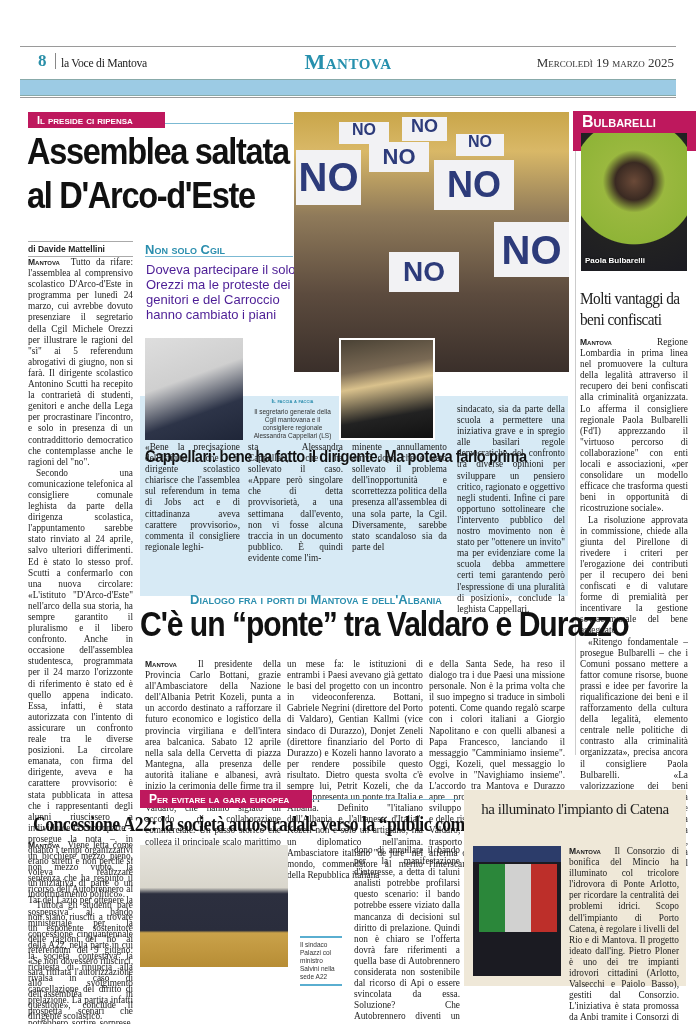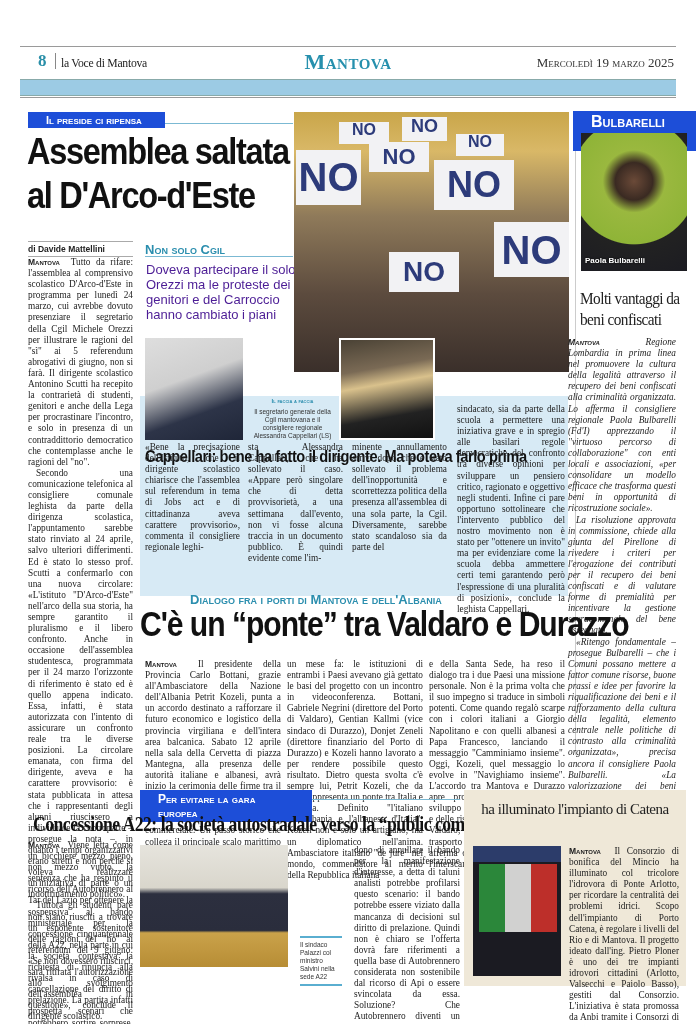--- a/index.html
+++ b/index.html
@@ -8,21 +8,21 @@
 
 #hdr-line-top{left:20px;top:46px;width:656px;height:1px;background:#9a9a9a;}
 #pagenum{left:38px;top:51px;font:bold 17px "Liberation Serif",serif;color:#2a8fa8;}
 #pagesep{left:55px;top:53px;width:1px;height:16px;background:#888;}
 #paper{left:61px;top:55px;font:13px "Liberation Serif",serif;color:#222;letter-spacing:-0.3px;transform:scaleX(.9);transform-origin:left;}
 #section{left:0;width:696px;top:49px;text-align:center;font:bold 22px "Liberation Serif",serif;color:#2690ad;font-variant:small-caps;letter-spacing:.5px;}
 #date{right:22px;top:55px;font:13px "Liberation Serif",serif;color:#333;font-variant:small-caps;}
 #hdr-band{left:20px;top:79px;width:656px;height:17px;background:#9ccbe4;border-top:1px solid #8aa;border-bottom:1px solid #8aa;}
 #hdr-line-bot{left:20px;top:97px;width:656px;height:1px;background:#9a9a9a;}
 
-.kicker{background:#1d4ed8;color:#fff;font:bold 11px "Liberation Sans",sans-serif;font-variant:small-caps;padding:2px 18px;}
+.kicker{background:#be185d;color:#fff;font:bold 11px "Liberation Sans",sans-serif;font-variant:small-caps;padding:2px 9px;}
 .kick-line{height:1px;background:#7bb9d3;}
 .body{font:9.3px/11.1px "Liberation Serif",serif;text-align:justify;color:#222;}
 .body p{text-indent:8px;}
 .body p:first-child{text-indent:0;}
 .place{font-weight:bold;font-variant:small-caps;font-family:"Liberation Sans",sans-serif;font-size:8.5px;}
 
 
 #k1{left:28px;top:112px;width:137px;}
 #k1-line{left:165px;top:123px;width:128px;}
 #h1{left:27px;top:130px;width:270px;font:bold 37px/44px "Liberation Sans",sans-serif;color:#111;letter-spacing:-1.5px;transform:scaleX(.88);transform-origin:left;white-space:nowrap;}
@@ -43,21 +43,21 @@
 #faccia-t{font:6.5px/8px "Liberation Sans",sans-serif;color:#333;margin-top:4px;}
 #h2{left:145px;top:447px;width:420px;font:bold 17px "Liberation Sans",sans-serif;color:#111;letter-spacing:-.5px;transform:scaleX(.86);transform-origin:left;white-space:nowrap;}
 .bcol{position:absolute;width:95px;top:442px;}
 #a1-right{left:457px;top:396px;width:108px;margin-top:8px;}
 
 
 #k3{left:573px;top:111px;width:123px;}
 #photo-bul{left:581px;top:133px;width:106px;height:138px;background:radial-gradient(circle at 50% 35%,#6b4a38 0%,#3a2a22 18%,#9ab83f 30%,#8fb437 60%,#222 61%,#1c1c22 100%);}
 #bul-cap{left:585px;top:256px;font:bold 8px "Liberation Sans",sans-serif;color:#fff;text-shadow:0 0 2px #000;}
 #h3{left:580px;top:288px;width:116px;font:17px/21px "Liberation Serif",serif;color:#222;letter-spacing:-.6px;transform:scaleX(.9);transform-origin:left;}
-#a3{left:568px;top:337px;width:108px;font-style:italic;}
+#a3{left:580px;top:337px;width:108px;}
 #rline{left:575px;top:135px;width:1px;height:620px;background:#ccc;}
 
 
 #k4{left:190px;top:592px;font:bold 13px "Liberation Sans",sans-serif;color:#2b8eae;font-variant:small-caps;}
 #h4{left:140px;top:604px;width:440px;font:bold 35px "Liberation Sans",sans-serif;color:#111;letter-spacing:-1.2px;transform:scaleX(.86);transform-origin:left;white-space:nowrap;}
 .c4{position:absolute;top:659px;width:136px;}
 
 
 #k5{left:140px;top:790px;width:172px;font-size:12px;}
 #k5-line{left:312px;top:799px;width:148px;}

